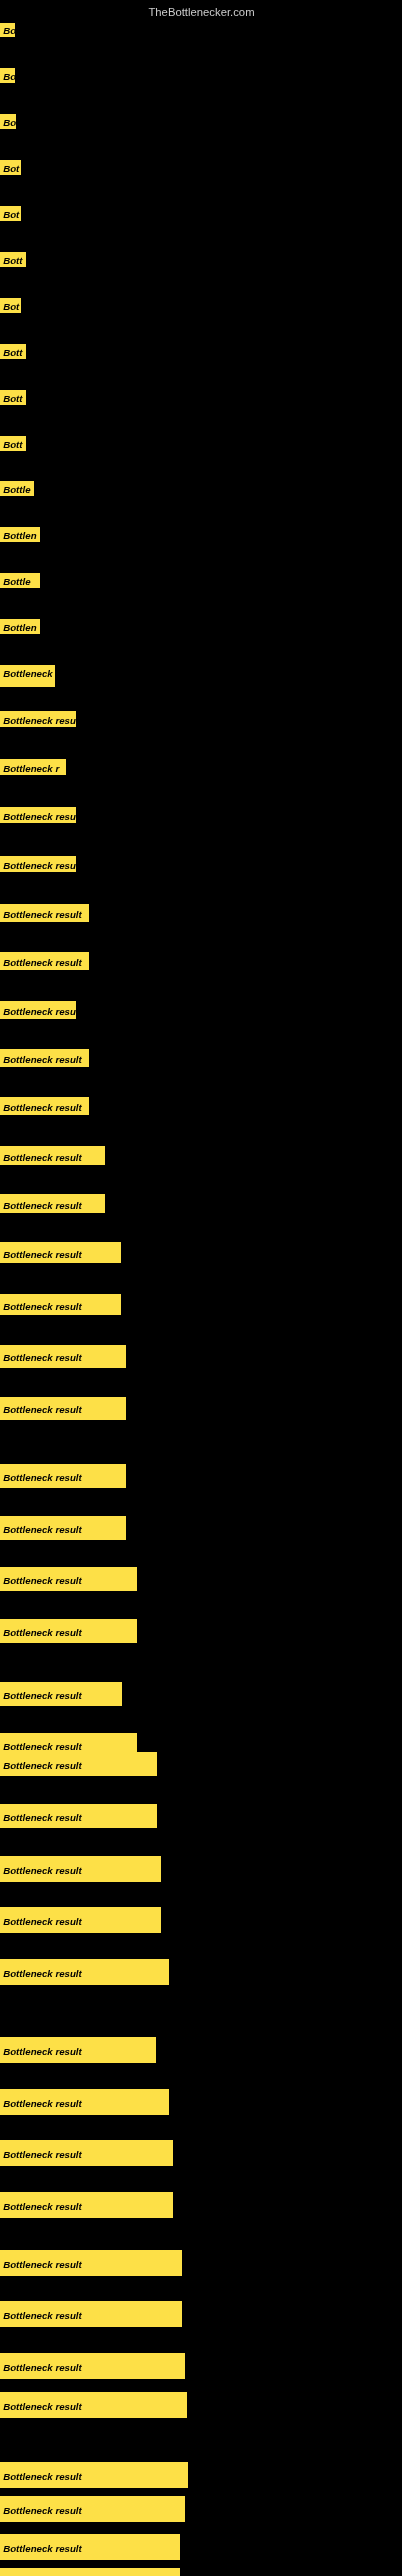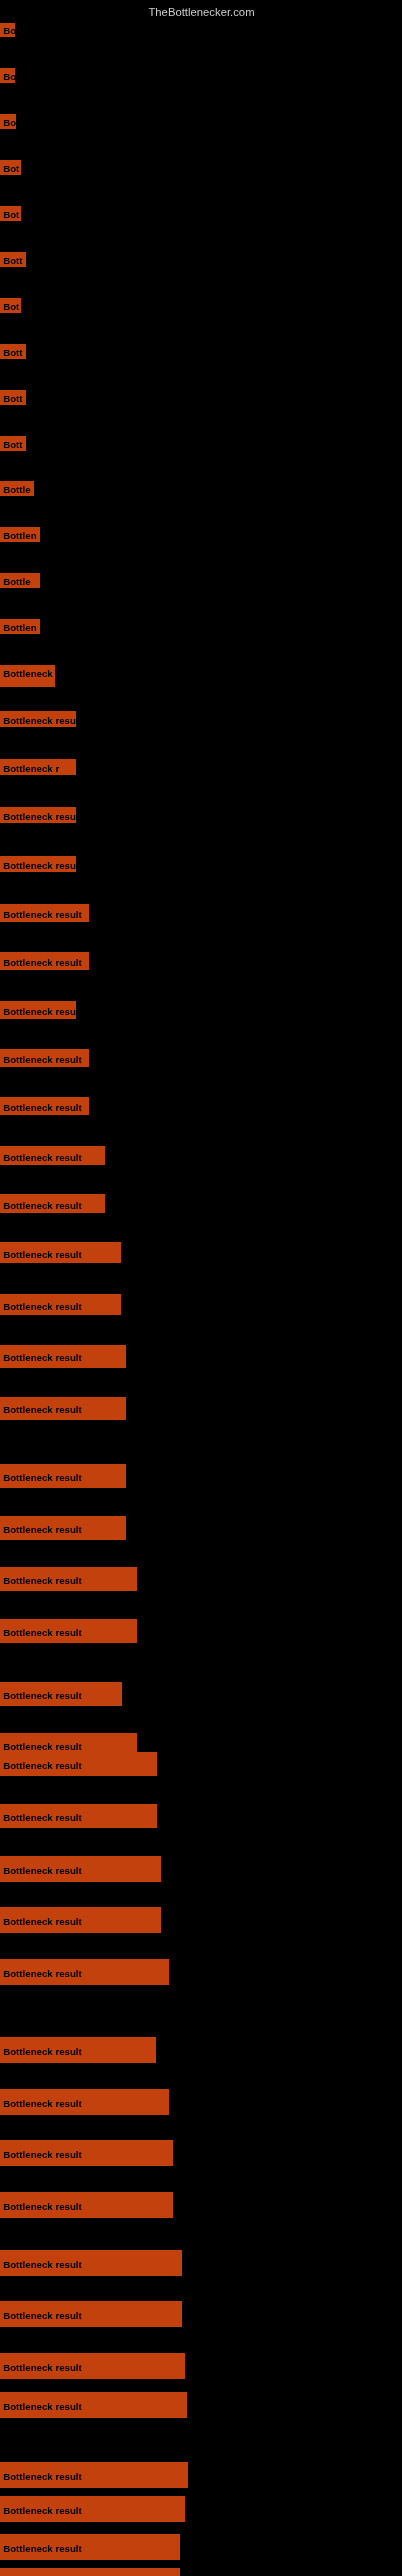--- a/index.html
+++ b/index.html
@@ -23,27 +23,28 @@
       top: 0;
       left: 0;
       right: 0;
     }
     .bar-container {
       position: absolute;
       left: 0;
     }
     .bar-label {
       display: inline-block;
-      background-color: #c2410c;
+      background-color: #fde047;
       color: #000000;
       font-size: 8.9px;
       font-weight: bold;
       padding: 1.6px 3.2px;
       white-space: nowrap;
       overflow: hidden;
+      font-style: italic;
     }
   </style>
 </head>
 <body>
 
 <div class="site-title">TheBottlenecker.com</div>
 
 <div id="bars-container">
     <div class="bar-container" style="top: 22.5px; left: 0px; position: absolute;"><div class="bar-label" style="width: 14.5px; height: 14.5px; line-height: 14.5px; font-size: 9.7px;">Bo</div></div>
     <div class="bar-container" style="top: 68px; left: 0px; position: absolute;"><div class="bar-label" style="width: 14.5px; height: 14.5px; line-height: 14.5px; font-size: 9.7px;">Bo</div></div>
@@ -54,21 +55,21 @@
     <div class="bar-container" style="top: 298px; left: 0px; position: absolute;"><div class="bar-label" style="width: 21px; height: 14.5px; line-height: 14.5px; font-size: 9.7px;">Bot</div></div>
     <div class="bar-container" style="top: 344px; left: 0px; position: absolute;"><div class="bar-label" style="width: 26px; height: 14.5px; line-height: 14.5px; font-size: 9.7px;">Bott</div></div>
     <div class="bar-container" style="top: 390px; left: 0px; position: absolute;"><div class="bar-label" style="width: 26px; height: 14.5px; line-height: 14.5px; font-size: 9.7px;">Bott</div></div>
     <div class="bar-container" style="top: 436px; left: 0px; position: absolute;"><div class="bar-label" style="width: 26px; height: 14.5px; line-height: 14.5px; font-size: 9.7px;">Bott</div></div>
     <div class="bar-container" style="top: 481px; left: 0px; position: absolute;"><div class="bar-label" style="width: 34px; height: 14.5px; line-height: 14.5px; font-size: 9.7px;">Bottle</div></div>
     <div class="bar-container" style="top: 527px; left: 0px; position: absolute;"><div class="bar-label" style="width: 40px; height: 14.5px; line-height: 14.5px; font-size: 9.7px;">Bottlen</div></div>
     <div class="bar-container" style="top: 573px; left: 0px; position: absolute;"><div class="bar-label" style="width: 40px; height: 14.5px; line-height: 14.5px; font-size: 9.7px;">Bottle</div></div>
     <div class="bar-container" style="top: 619px; left: 0px; position: absolute;"><div class="bar-label" style="width: 40px; height: 14.5px; line-height: 14.5px; font-size: 9.7px;">Bottlen</div></div>
     <div class="bar-container" style="top: 665px; left: 0px; position: absolute;"><div class="bar-label" style="width: 55px; height: 22px; line-height: 14.5px; font-size: 9.7px;">Bottleneck</div></div>
     <div class="bar-container" style="top: 711px; left: 0px; position: absolute;"><div class="bar-label" style="width: 76px; height: 16px; line-height: 16px; font-size: 9.7px;">Bottleneck resu</div></div>
-    <div class="bar-container" style="top: 759px; left: 0px; position: absolute;"><div class="bar-label" style="width: 76px; height: 16px; line-height: 16px; font-size: 9.7px;">Bottleneck r</div></div>
+    <div class="bar-container" style="top: 759px; left: 0px; position: absolute;"><div class="bar-label" style="width: 66px; height: 16px; line-height: 16px; font-size: 9.7px;">Bottleneck r</div></div>
     <div class="bar-container" style="top: 807px; left: 0px; position: absolute;"><div class="bar-label" style="width: 76px; height: 16px; line-height: 16px; font-size: 9.7px;">Bottleneck result</div></div>
     <div class="bar-container" style="top: 856px; left: 0px; position: absolute;"><div class="bar-label" style="width: 76px; height: 16px; line-height: 16px; font-size: 9.7px;">Bottleneck result</div></div>
     <div class="bar-container" style="top: 904px; left: 0px; position: absolute;"><div class="bar-label" style="width: 89px; height: 17.7px; line-height: 17.7px; font-size: 9.7px;">Bottleneck result</div></div>
     <div class="bar-container" style="top: 952px; left: 0px; position: absolute;"><div class="bar-label" style="width: 89px; height: 17.7px; line-height: 17.7px; font-size: 9.7px;">Bottleneck result</div></div>
     <div class="bar-container" style="top: 1001px; left: 0px; position: absolute;"><div class="bar-label" style="width: 76px; height: 17.7px; line-height: 17.7px; font-size: 9.7px;">Bottleneck resu</div></div>
     <div class="bar-container" style="top: 1049px; left: 0px; position: absolute;"><div class="bar-label" style="width: 89px; height: 17.7px; line-height: 17.7px; font-size: 9.7px;">Bottleneck result</div></div>
     <div class="bar-container" style="top: 1097px; left: 0px; position: absolute;"><div class="bar-label" style="width: 89px; height: 17.7px; line-height: 17.7px; font-size: 9.7px;">Bottleneck result</div></div>
     <div class="bar-container" style="top: 1146px; left: 0px; position: absolute;"><div class="bar-label" style="width: 105px; height: 19.3px; line-height: 19.3px; font-size: 9.7px;">Bottleneck result</div></div>
     <div class="bar-container" style="top: 1194px; left: 0px; position: absolute;"><div class="bar-label" style="width: 105px; height: 19.3px; line-height: 19.3px; font-size: 9.7px;">Bottleneck result</div></div>
     <div class="bar-container" style="top: 1242px; left: 0px; position: absolute;"><div class="bar-label" style="width: 121px; height: 21px; line-height: 21px; font-size: 9.7px;">Bottleneck result</div></div>

